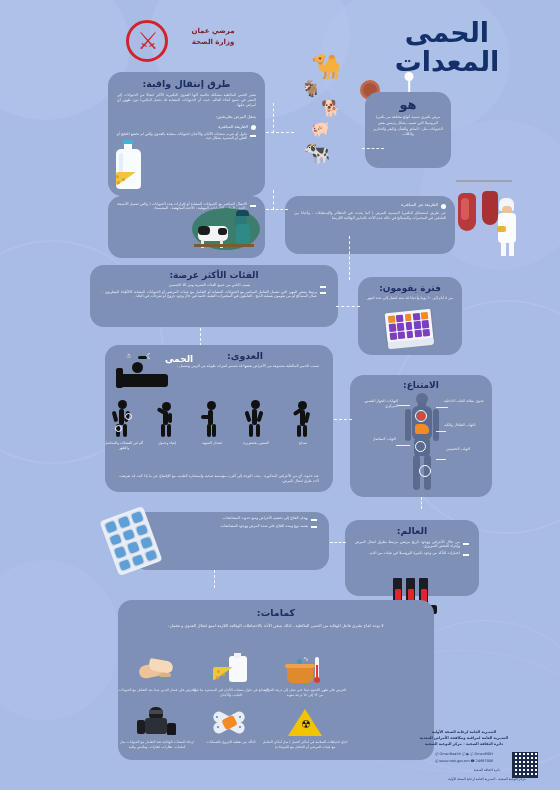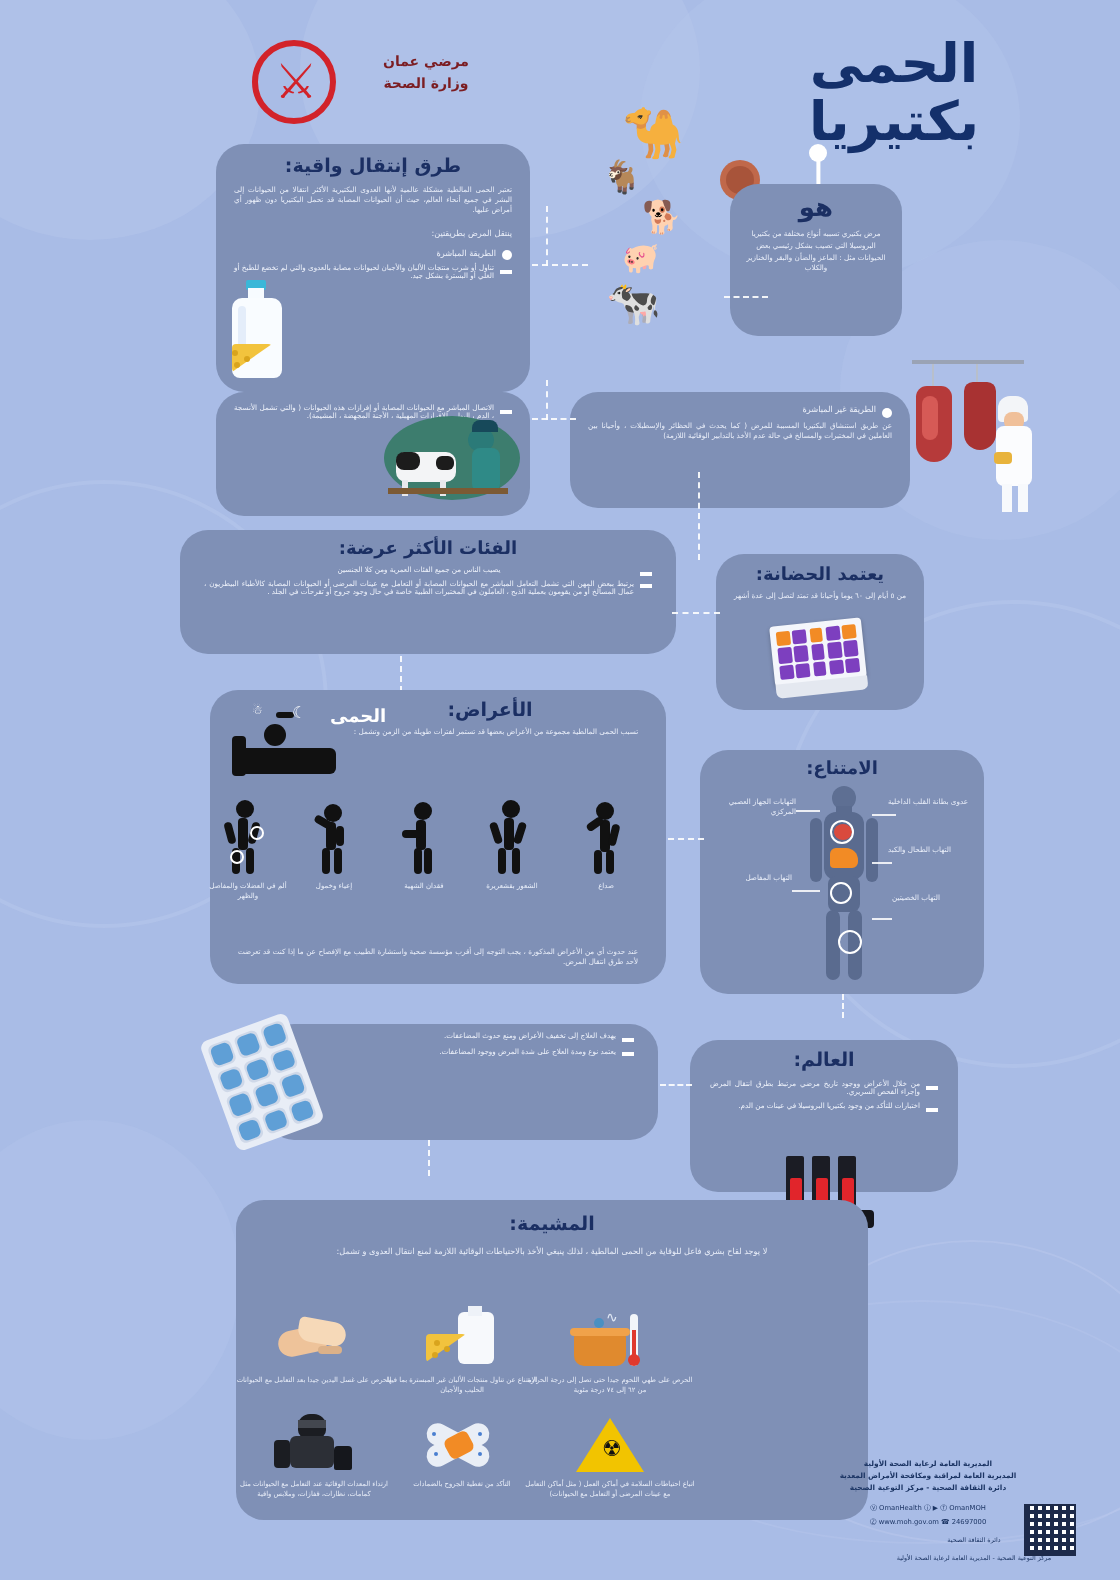--- a/index.html
+++ b/index.html
@@ -164,21 +164,21 @@
     <div class="khanjar-circle"></div>
     <div class="khanjar">⚔</div>
     <div class="logo-text">
       <div>مرضي عمان</div>
       <div>وزارة الصحة</div>
     </div>
   </div>
 
   <div id="main-title">
     <div>الحمى</div>
-    <div>بكتيريا</div>
+    <div>المعدات</div>
   </div>
 
   <div id="animals">
     <div class="an" style="left:14px;top:0px;font-size:25px;">🐪</div>
     <div class="an" style="left:4px;top:27px;font-size:16px;">🐐</div>
     <div class="an" style="left:24px;top:47px;font-size:16px;">🐕</div>
     <div class="an" style="left:14px;top:68px;font-size:15px;">🐖</div>
     <div class="an" style="left:6px;top:88px;font-size:22px;">🐄</div>
   </div>
 
@@ -285,21 +285,21 @@
         <div class="b-txt xtiny" style="text-align:center;">يصيب الناس من جميع الفئات العمرية ومن كلا الجنسين</div>
       </div>
       <div class="bullet-row" style="margin-top:2px;">
           <div class="dash-b"></div>
         <div class="b-txt xtiny">يرتبط ببعض المهن التي تشمل التعامل المباشر مع الحيوانات المصابة أو التعامل مع عينات المرضى أو الحيوانات المصابة كالأطباء البيطريون ، عمال المسالخ أو من يقومون بعملية الذبح ، العاملون في المختبرات الطبية خاصة في حال وجود جروح أو تقرحات في الجلد .</div>
       </div>
     </div>
   </div>
 
   <div class="panel" style="left:358px;top:277px;width:104px;height:78px;">
-    <div class="h-title" style="font-size:9px;margin-top:6px;">يعتمد الحضانة:</div>
+    <div class="h-title" style="font-size:9px;margin-top:6px;">فترة يقومون:</div>
     <div class="body-txt xtiny" style="padding:3px 8px 0;">من ٥ أيام إلى ٦٠ يوما وأحيانا قد تمتد لتصل إلى عدة أشهر</div>
     <div class="cal" style="left:26px;top:34px;width:54px;height:38px;">
       <div class="sheet" style="left:2px;top:0;width:46px;height:30px;">
         <div class="d o"></div>
           <div class="d"></div>
           <div class="d o"></div>
           <div class="d"></div>
           <div class="d o"></div>
         <div class="d"></div>
           <div class="d"></div>
@@ -313,21 +313,21 @@
           <div class="d"></div>
       </div>
       <div style="position:absolute;left:4px;top:29px;width:46px;height:7px;background:#e4e8f0;border-radius:0 0 3px 3px;transform:rotate(-6deg);"></div>
     </div>
   </div>
   <div class="dash-v" style="left:349px;top:236px;height:44px;"></div>
   <div class="dash-h" style="left:336px;top:306px;width:24px;"></div>
   <div class="dash-v" style="left:200px;top:328px;height:18px;"></div>
 
   <div class="panel" style="left:105px;top:345px;width:228px;height:147px;">
-    <div class="h-title" style="font-size:9.5px;margin-top:5px;margin-right:-52px;">الأعراض:</div>
+    <div class="h-title" style="font-size:9.5px;margin-top:5px;margin-right:-52px;">العدوى:</div>
     <div class="body-txt xtiny" style="padding:3px 12px 0 70px;">تسبب الحمى المالطية مجموعة من الأعراض بعضها قد تستمر لفترات طويلة من الزمن وتشمل :</div>
     <div class="body-txt xtiny" style="position:absolute;left:14px;right:14px;bottom:8px;text-align:justify;">عند حدوث أي من الأعراض المذكورة ، يجب التوجه إلى أقرب مؤسسة صحية واستشارة الطبيب مع الإفصاح عن ما إذا كنت قد تعرضت لأحد طرق انتقال المرض.</div>
   </div>
 
   <div class="ill" style="left:112px;top:350px;width:62px;height:42px;">
     <div style="position:absolute;left:26px;top:6px;width:9px;height:3px;background:#111;border-radius:2px;"></div>
     <div style="position:absolute;left:20px;top:12px;width:11px;height:11px;border-radius:50%;background:#111;"></div>
     <div style="position:absolute;left:8px;top:24px;width:48px;height:13px;background:#111;border-radius:3px;"></div>
     <div style="position:absolute;left:4px;top:18px;width:7px;height:20px;background:#111;border-radius:2px;"></div>
     <div style="position:absolute;left:14px;top:2px;color:#fff;font-size:6px;">☃</div>
@@ -460,21 +460,21 @@
     <div class="slot" style="left:34px;"></div>
     <div class="liq" style="left:9.5px;bottom:11px;"></div>
     <div class="liq" style="left:22.5px;bottom:11px;"></div>
     <div class="liq" style="left:35.5px;bottom:11px;"></div>
     <div class="rack"></div>
   </div>
   <div class="dash-h" style="left:330px;top:542px;width:16px;"></div>
   <div class="dash-v" style="left:214px;top:570px;height:18px;"></div>
 
   <div class="panel" style="left:118px;top:600px;width:316px;height:160px;">
-    <div class="h-title" style="font-size:9.5px;margin-top:7px;">المشيمة:</div>
+    <div class="h-title" style="font-size:9.5px;margin-top:7px;">كمامات:</div>
     <div class="body-txt tiny" style="padding:5px 26px 0;line-height:1.6;">لا يوجد لقاح بشري فاعل للوقاية من الحمى المالطية ، لذلك ينبغي الأخذ بالاحتياطات الوقائية اللازمة لمنع انتقال العدوى و تشمل:</div>
   </div>
 
   <div class="prev-item" style="left:262px;top:655px;width:86px;">
     <div class="ill" style="position:relative;left:0;margin:0 auto 3px;width:44px;height:30px;">
       <div style="position:absolute;left:4px;top:12px;width:26px;height:16px;background:#e08a2e;border-radius:2px 2px 5px 5px;"></div>
       <div style="position:absolute;left:2px;top:9px;width:30px;height:4px;background:#f0a24a;border-radius:2px;"></div>
       <div style="position:absolute;left:14px;top:4px;width:5px;height:5px;background:#4a90c2;border-radius:50%;"></div>
       <div style="position:absolute;left:32px;top:2px;width:4px;height:26px;background:#f2f5f9;border-radius:2px;"></div>
       <div style="position:absolute;left:31px;top:22px;width:6px;height:6px;background:#e0392e;border-radius:50%;"></div>

